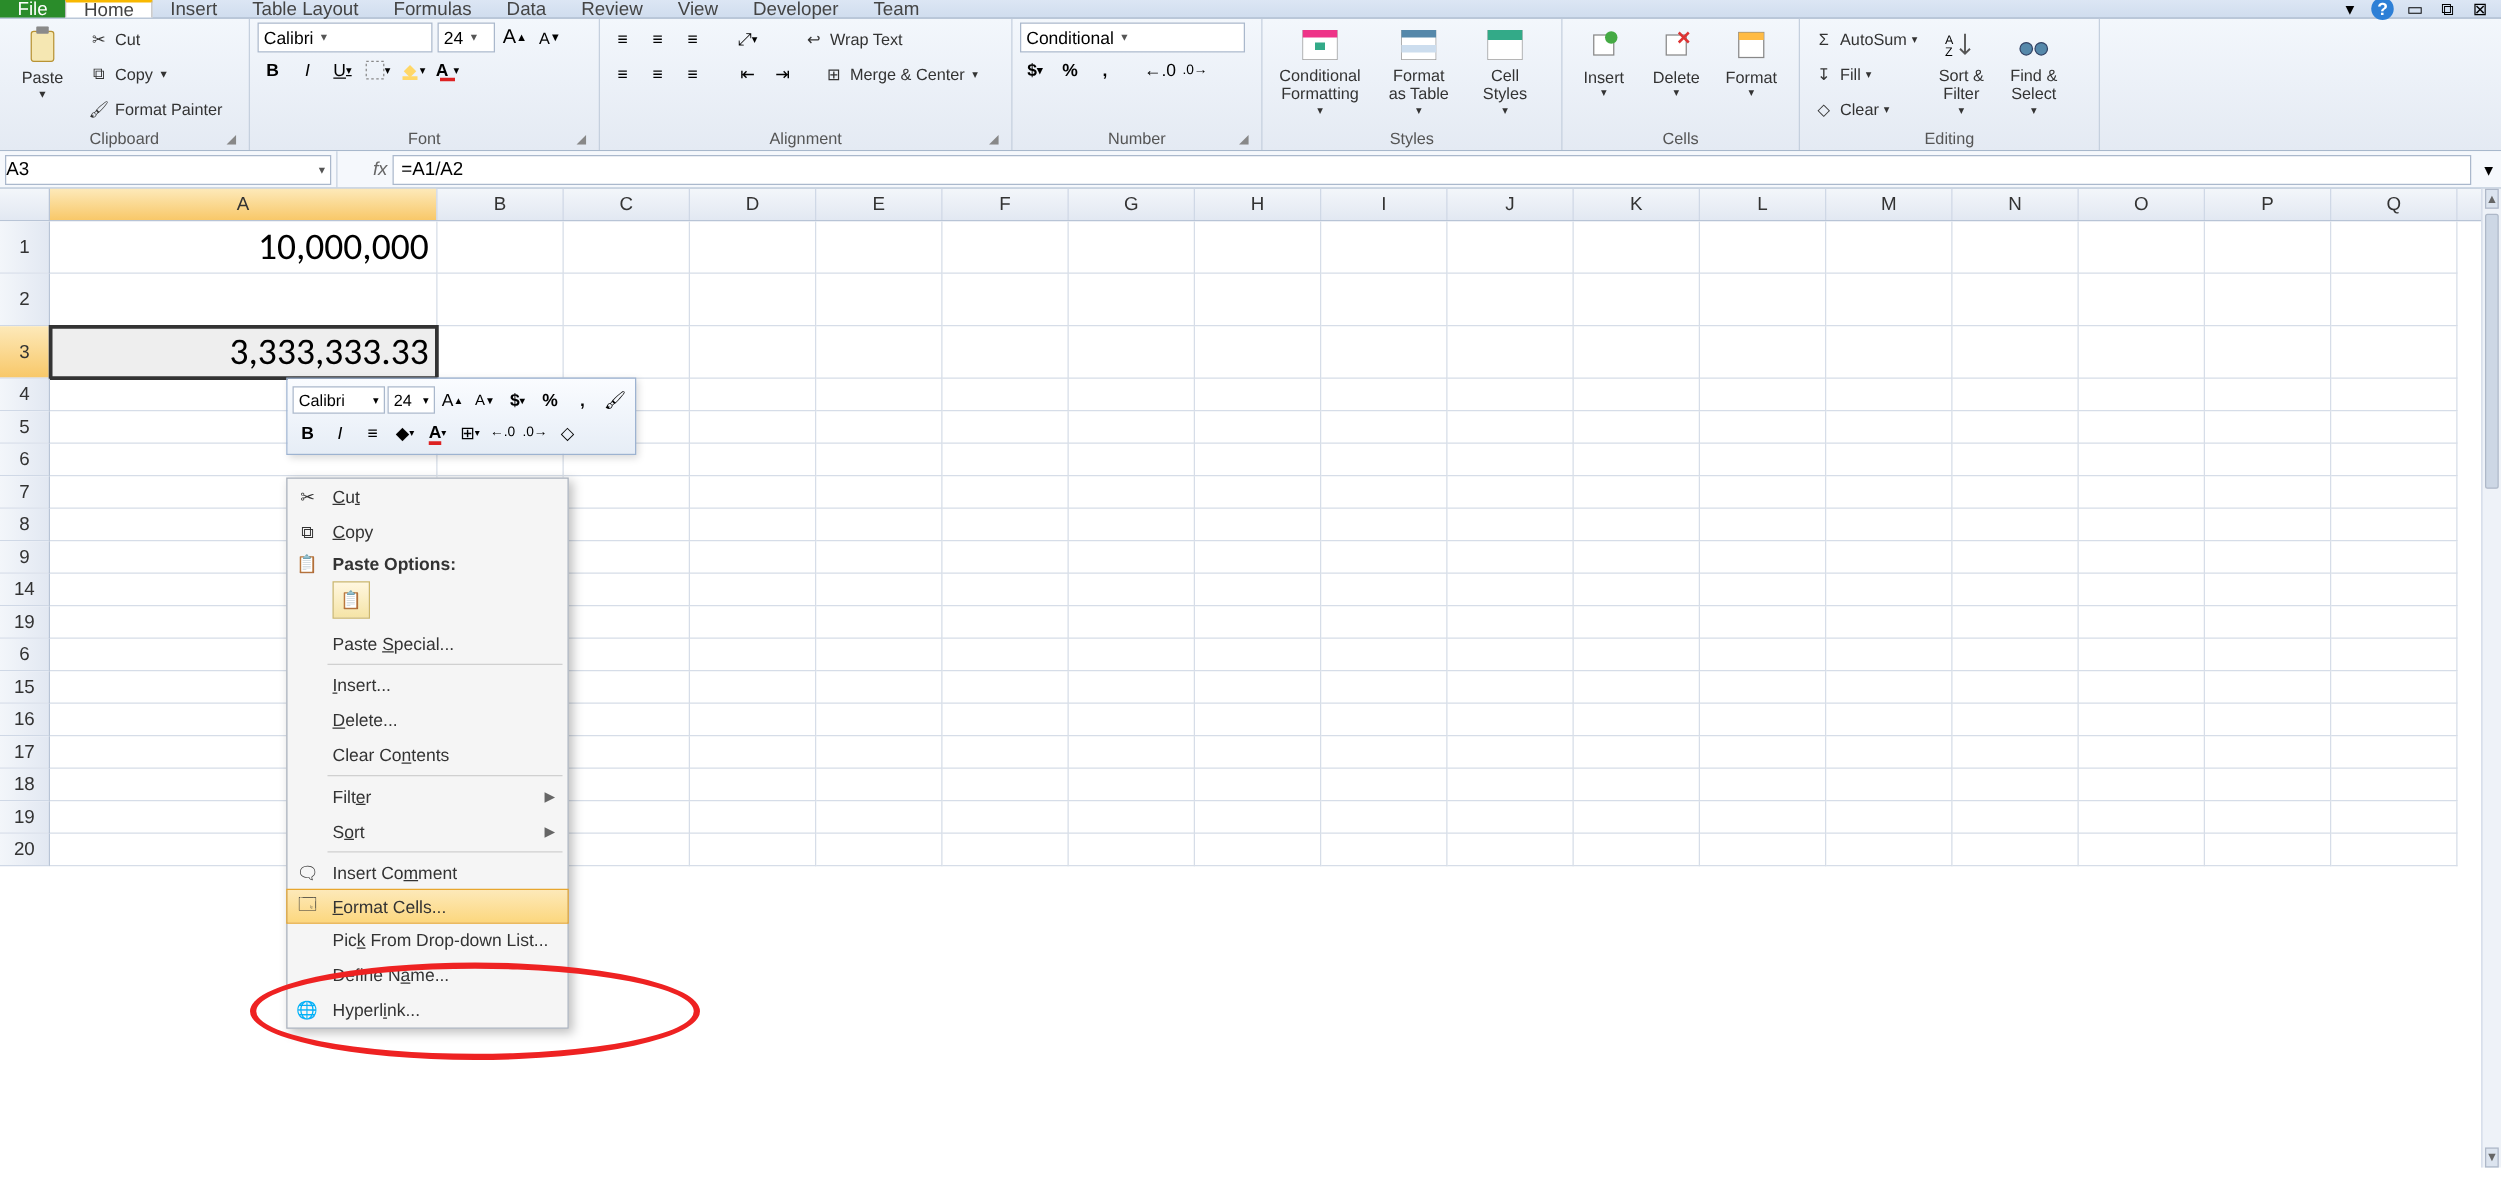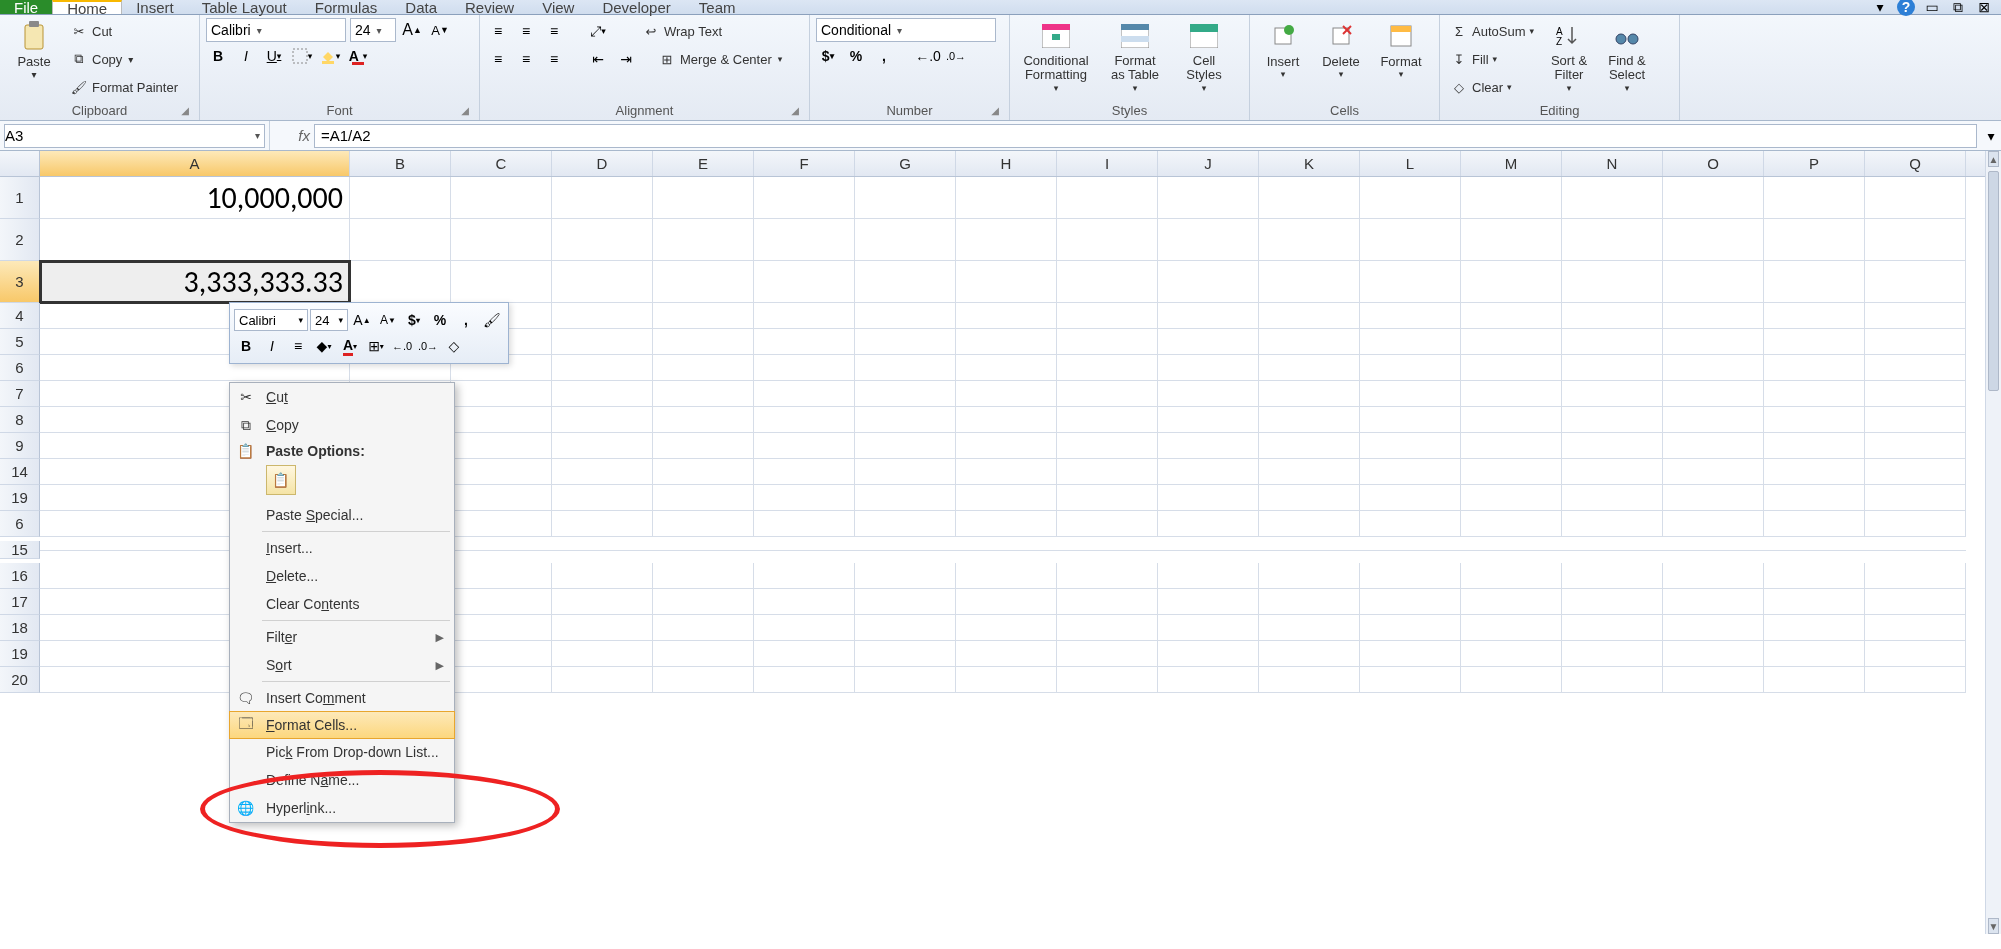--- a/index.html
+++ b/index.html
@@ -657,21 +657,21 @@
         <div class="cell" style="width: 101px;"></div>
         <div class="cell" style="width: 101px;"></div>
         <div class="cell" style="width: 101px;"></div>
         <div class="cell" style="width: 101px;"></div>
         <div class="cell" style="width: 101px;"></div>
         <div class="cell" style="width: 101px;"></div>
         <div class="cell" style="width: 101px;"></div>
         <div class="cell" style="width: 101px;"></div>
         <div class="cell" style="width: 101px;"></div>
       </div>
-      <div class="row-strip" style="height: 26px; align-items: center;">
+      <div class="row-strip" style="height: 26px;">
         <div class="row-header">15</div>
         <div class="cell" style="width: 310px;"></div>
         <div class="cell" style="width: 101px;"></div>
         <div class="cell" style="width: 101px;"></div>
         <div class="cell" style="width: 101px;"></div>
         <div class="cell" style="width: 101px;"></div>
         <div class="cell" style="width: 101px;"></div>
         <div class="cell" style="width: 101px;"></div>
         <div class="cell" style="width: 101px;"></div>
         <div class="cell" style="width: 101px;"></div>

